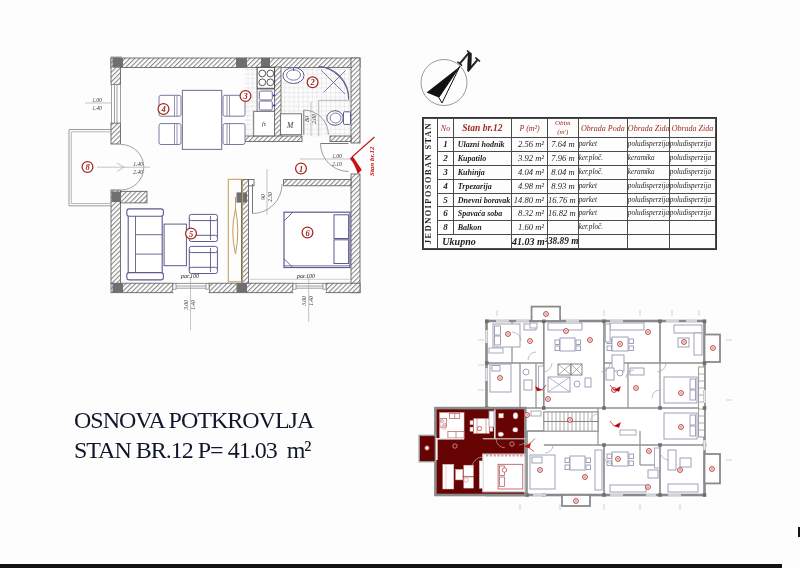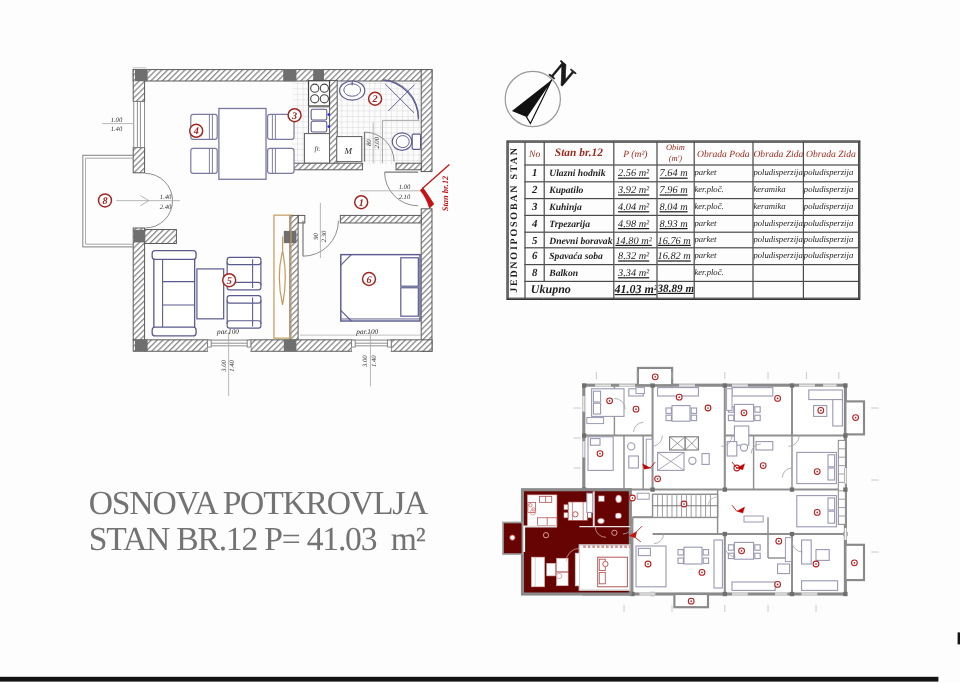--- a/index.html
+++ b/index.html
@@ -1,23 +1,23 @@
 <!DOCTYPE html>
 <html><head>
 <meta charset="utf-8">
 <style>
 html,body{margin:0;padding:0;background:#fdfdfd;width:800px;height:569px;overflow:hidden;}
 .abs{position:absolute;}
-#title{position:absolute;left:74px;top:405px;color:#737373;font-family:"Liberation Serif",serif;font-size:28px;line-height:30.2px;letter-spacing:-1px;}
+#title{position:absolute;left:74px;top:405px;color:#0f172a;font-family:"Liberation Serif",serif;font-size:24px;line-height:30.2px;letter-spacing:-1px;}
 #ftable{position:absolute;left:423px;top:118px;border-collapse:collapse;table-layout:fixed;width:293px;outline:1px solid #333;font-family:"Liberation Serif",serif;font-style:italic;color:#1d1d1d;}
 #ftable td{border:1px solid #4a4a4a;padding:0;font-size:9px;height:12.9px;line-height:9px;overflow:hidden;white-space:nowrap;}
 #ftable .hd{color:#9e2a1e;text-align:center;font-size:8px;}
 #ftable .nm{font-weight:bold;padding-left:4px;font-size:8px;}
 #ftable .no{text-align:center;font-style:italic;font-weight:bold;}
-#ftable .pv{text-align:center;padding-right:3px;font-size:8.6px;text-decoration:underline;}
+#ftable .pv{text-align:right;padding-right:3px;font-size:8.6px;}
 #ftable .ct{text-align:left;font-size:7.2px;}
 #vcell{position:relative;}
 #vlab{position:absolute;left:-57px;top:57px;width:128px;height:14px;transform:rotate(-90deg);text-align:center;font-style:normal;font-weight:bold;font-size:8.3px;letter-spacing:1.5px;white-space:nowrap;font-family:"Liberation Serif",serif;}
 </style>
 </head>
 <body>
 
 <svg class="abs" style="left:0;top:0" width="800" height="569" viewBox="0 0 800 569">
 <defs>
 <pattern id="hat" width="3.4" height="3.4" patternUnits="userSpaceOnUse" patternTransform="rotate(45)">
@@ -492,21 +492,21 @@
         <td class="nm">Spavaća soba</td>
         <td class="pv">8.32 m²</td>
         <td class="pv">16.82 m</td>
         <td class="ct">parket</td>
         <td class="ct">poludisperzija</td>
         <td class="ct">poludisperzija</td>
       </tr>
 <tr>
         <td class="no">8</td>
         <td class="nm">Balkon</td>
-        <td class="pv">3.34 m²</td>
+        <td class="pv">1.60 m²</td>
         <td></td>
         <td class="ct">ker.ploč.</td>
         <td></td>
         <td></td>
       </tr>
 <tr>
         <td colspan="2" class="nm" style="font-size:10px">Ukupno</td>
         <td class="pv" style="font-weight:bold;font-size:10px">41.03 m²</td>
         <td class="pv" style="font-weight:bold;font-size:9.3px">38.89 m</td>
         <td></td>

